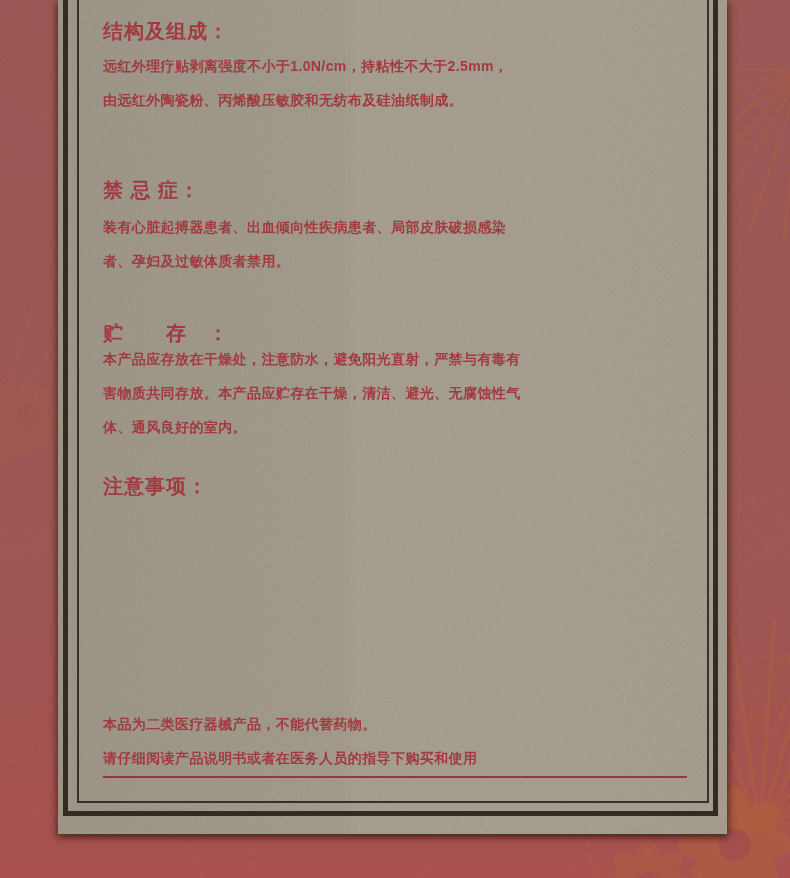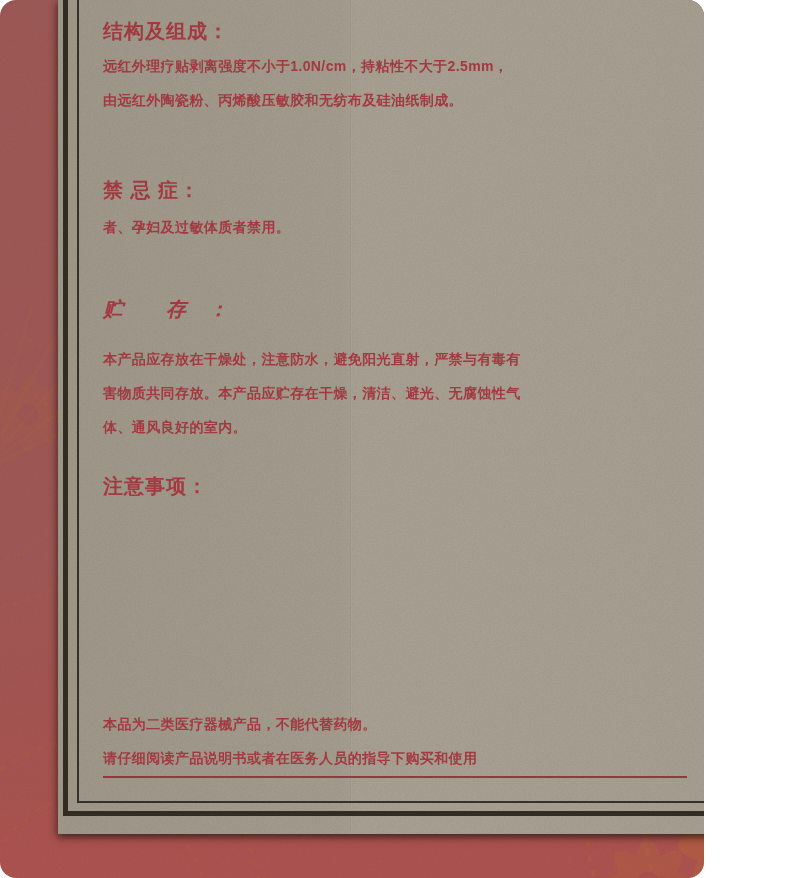--- a/index.html
+++ b/index.html
@@ -1,24 +1,23 @@
 <!DOCTYPE html>
 <html><head>
 <meta charset="utf-8">
 <style>
   * { margin:0; padding:0; box-sizing:border-box; }
   html,body { width:790px; }
   body { font-family:"Liberation Sans", sans-serif; }
 
   .stage {
     position:relative;
-    width:704px; height:878px;
+    width:790px; height:878px;
     overflow:hidden;
     background:linear-gradient(180deg, #9d5a58 0%, #a15a57 62%, #a65653 82%, #ae5451 100%);
-    border-radius:16px;
   }
 
   .decor-svg { position:absolute; left:0; top:0; width:790px; height:878px; }
   .grain-svg { position:absolute; left:0; top:0; pointer-events:none; mix-blend-mode:multiply; }
 
   
   .paper {
     position:absolute; left:58px; top:0;
     width:669px; height:834px;
     background:linear-gradient(90deg, #a29b8d 0%, #a69f91 42%, #aba496 45%, #a9a294 100%);
@@ -111,24 +110,25 @@
     <div class="frame-inner"></div>
 
     <div class="txt heading" style="top:18px;">结构及组成：</div>
     <div class="txt body-block" style="top:49px;">
       <div>远红外理疗贴剥离强度不小于1.0N/cm，持粘性不大于2.5mm，</div>
       <div>由远红外陶瓷粉、丙烯酸压敏胶和无纺布及硅油纸制成。</div>
     </div>
 
     <div class="txt heading" style="top:177px;">禁 忌 症：</div>
     <div class="txt body-block" style="top:210px;">
+      <div>装有心脏起搏器患者、出血倾向性疾病患者、局部皮肤破损感染</div>
       <div>者、孕妇及过敏体质者禁用。</div>
     </div>
 
-    <div class="txt heading" style="top:296px;font-style:italic;">贮　　存　：</div>
+    <div class="txt heading" style="top:320px;">贮　　存　：</div>
     <div class="txt body-block" style="top:342px;">
       <div>本产品应存放在干燥处，注意防水，避免阳光直射，严禁与有毒有</div>
       <div>害物质共同存放。本产品应贮存在干燥，清洁、避光、无腐蚀性气</div>
       <div>体、通风良好的室内。</div>
     </div>
 
     <div class="txt heading" style="top:473px;">注意事项：</div>
 
     <div class="txt body-block" style="top:660px;margin-top:47px;">
       <div>本品为二类医疗器械产品，不能代替药物。</div>

